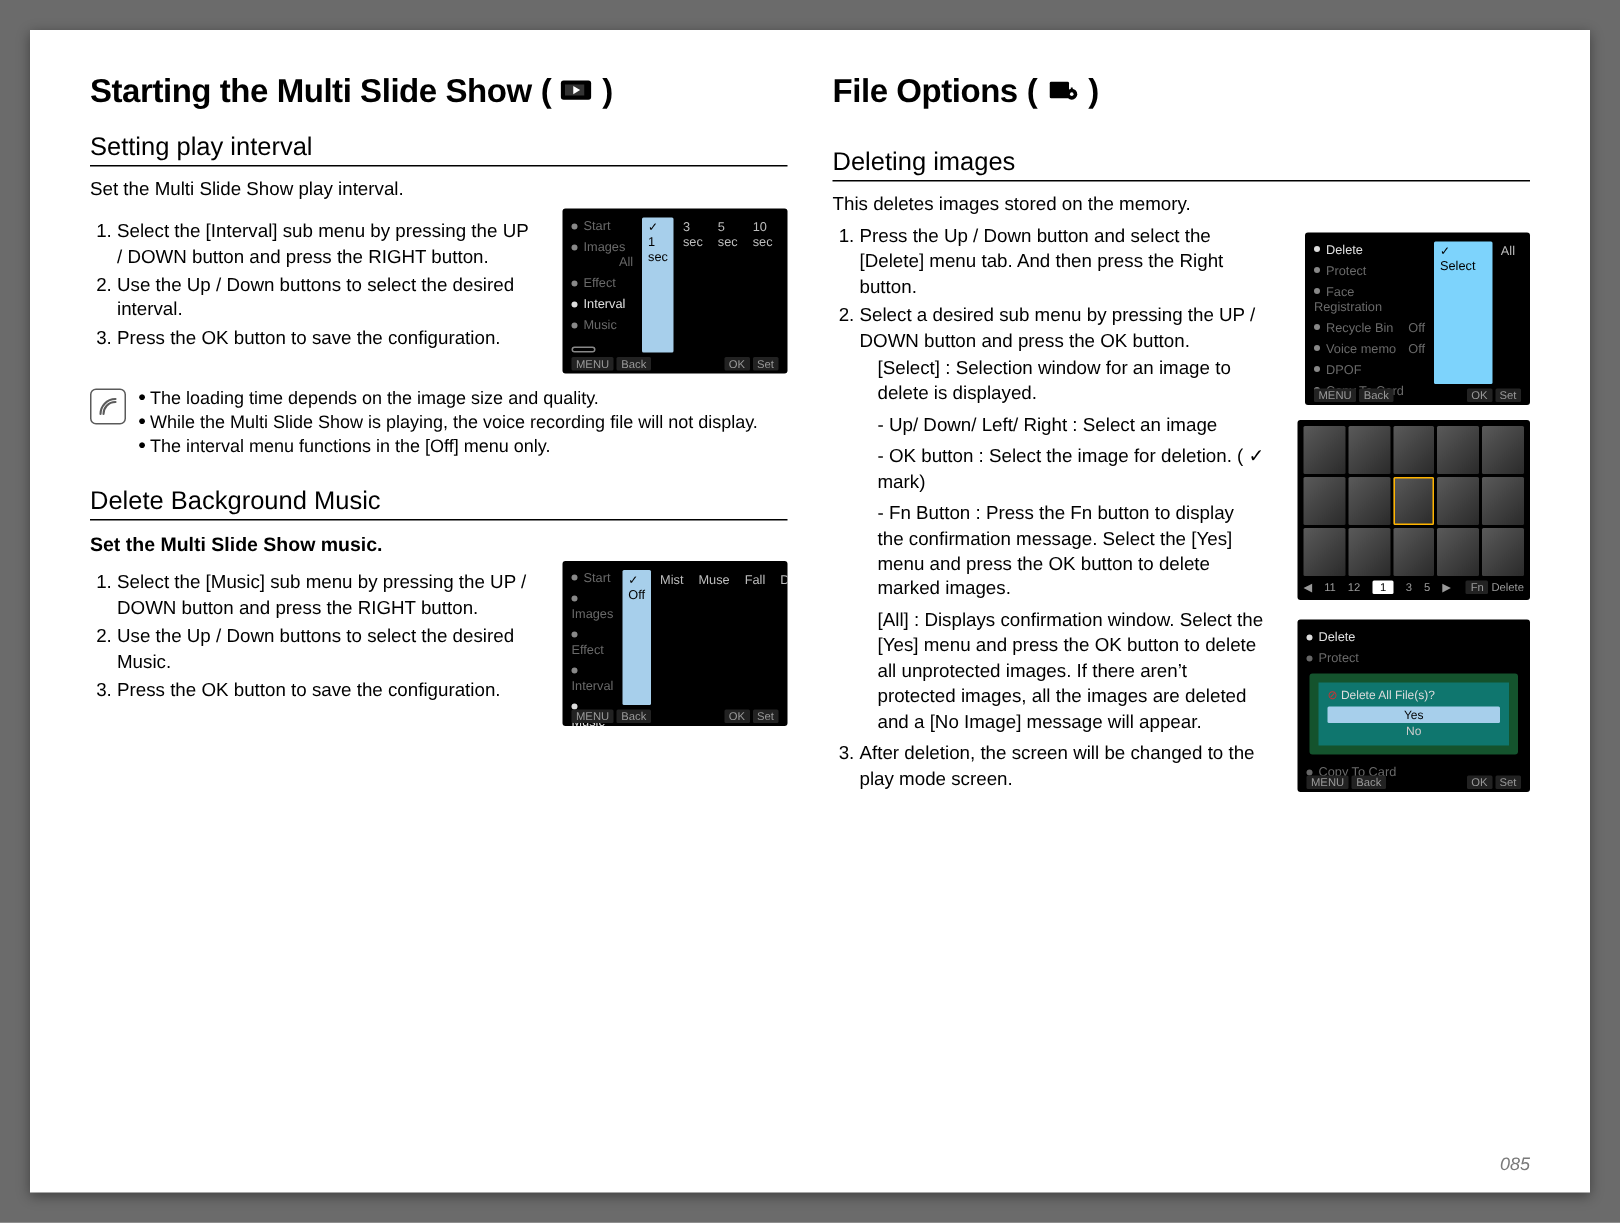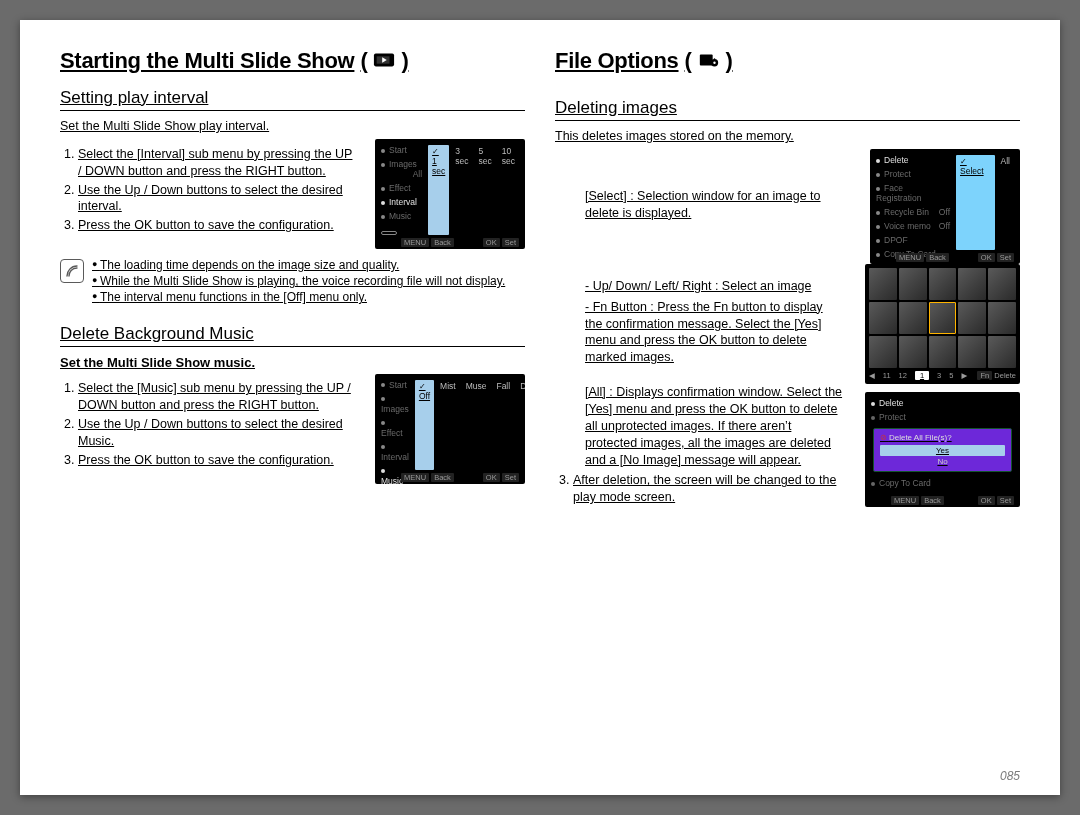--- a/index.html
+++ b/index.html
@@ -16,21 +16,20 @@
     box-shadow: 0 2px 8px rgba(0,0,0,.4);
     padding: 28px 40px 20px 40px;
     box-sizing: border-box;
     position: relative;
     display: flex;
     gap: 30px;
   }
   .col {
     flex: 1;
     min-width: 0;
-    text-decoration: underline;
   }
   h1 {
     font-size: 22px;
     font-weight: bold;
     margin: 0 0 14px 0;
     letter-spacing: -0.3px;
     display: flex;
     align-items: center;
     gap: 6px;
   }
@@ -155,21 +154,20 @@
     border-radius: 1px;
   }
   .mock-opt.sel::before { content:"✓ "; font-size:8px; }
   .mock-foot {
     position: absolute;
     bottom: 2px; left: 6px; right: 6px;
     display: flex;
     justify-content: space-between;
     color: #9a9a9a;
     font-size: 7.5px;
-    margin-left: 20px;
   }
   .mock-foot span { background:#222; padding:0 3px; border-radius:1px; }
 
   .mock-thumbs {
     width: 155px;
     height: 120px;
     padding: 4px;
     display: flex;
     flex-direction: column;
   }
@@ -199,22 +197,22 @@
   .mock-dialog {
     width: 155px;
     height: 115px;
     padding: 6px;
     display:flex;
     flex-direction:column;
   }
   .dialog-items { color:#6a6a6a; font-size:8.5px; display:flex; flex-direction:column; gap:4px; margin-bottom:4px; }
   .dialog-items .active { color:#e0e0e0; }
   .dialog-box {
-    border:1px solid #14532d;
-    background:#6d28d9;
+    border:6px solid #14532d;
+    background:#0f766e;
     border-radius:2px;
     padding:4px 6px;
     margin: 2px 2px;
     flex:0 0 auto;
   }
   .dialog-box .q { color:#ddd; font-size:8px; margin-bottom:3px; }
   .dialog-box .q::before { content:"⊘ "; color:#c33; font-size:8px; }
   .dialog-btn {
     font-size:8px;
     padding:1px 0;
@@ -366,20 +364,24 @@
 
 
     <div style="height:10px"></div>
 
     <h2>Deleting images</h2>
     <hr class="hr">
     <p class="intro">This deletes images stored on the memory.</p>
 
     <div class="row tight">
       <div class="textcol">
+        <ol class="steps">
+          <li>Press the Up / Down button and select the [Delete] menu tab. And then press the Right button.</li>
+          <li>Select a desired sub menu by pressing the UP / DOWN button and press the OK button.</li>
+        </ol>
         <p class="sub-indent">[Select] : Selection window for an image to delete is displayed.</p>
       </div>
       <div class="imgcol">
         <div class="mock mock-menu mock-delete-menu" style="height:115px">
           <div class="mock-left" style="width:74px">
             <div class="active"><span class="dot" style="background:#ddd"></span><span>Delete</span></div>
             <div><span class="dot"></span><span>Protect</span></div>
             <div><span class="dot"></span><span>Face Registration</span></div>
             <div><span class="dot"></span><span>Recycle Bin</span><span style="float:right">Off</span></div>
             <div><span class="dot"></span><span>Voice memo</span><span style="float:right">Off</span></div>
@@ -394,20 +396,21 @@
             <div><span>MENU</span> <span>Back</span></div>
             <div><span>OK</span> <span>Set</span></div>
           </div>
         </div>
       </div>
     </div>
 
     <div class="row">
       <div class="textcol">
         <p class="sub-indent">- Up/ Down/ Left/ Right : Select an image</p>
+        <p class="sub-indent">- OK button : Select the image for deletion. ( ✓ mark)</p>
         <p class="sub-indent">- Fn Button : Press the Fn button to display the confirmation message. Select the [Yes] menu and press the OK button to delete marked images.</p>
       </div>
       <div class="imgcol">
         <div class="mock mock-thumbs">
           <div class="thumb-grid">
             <div class="thumb"></div>
               <div class="thumb"></div>
               <div class="thumb"></div>
               <div class="thumb"></div>
               <div class="thumb"></div>

